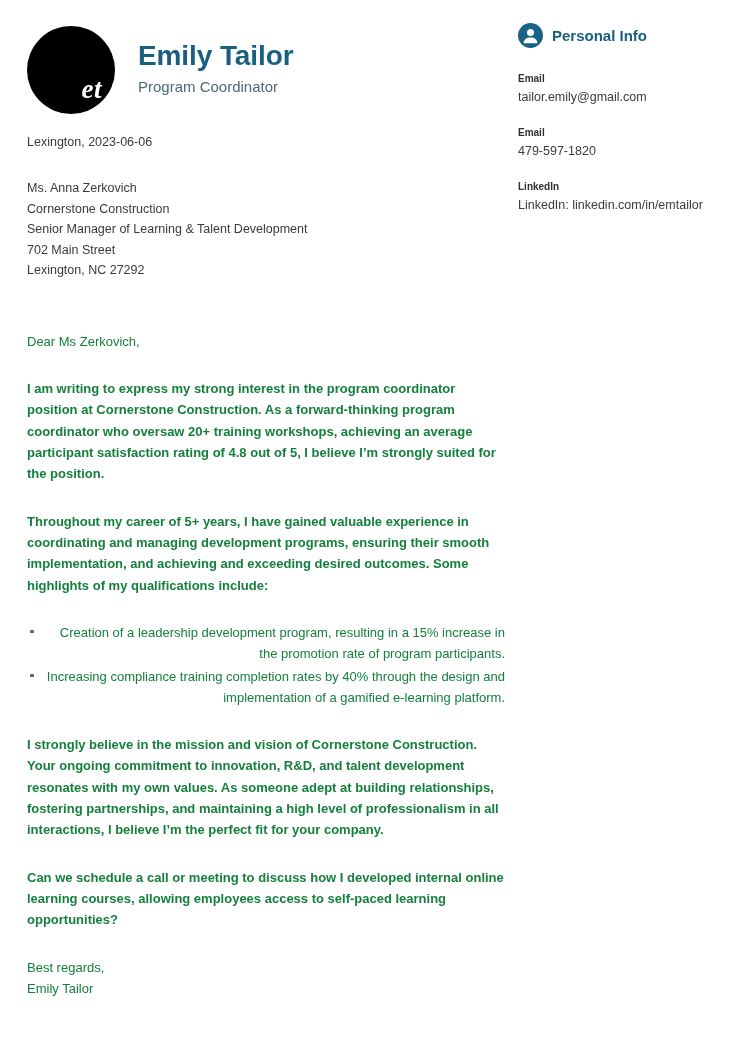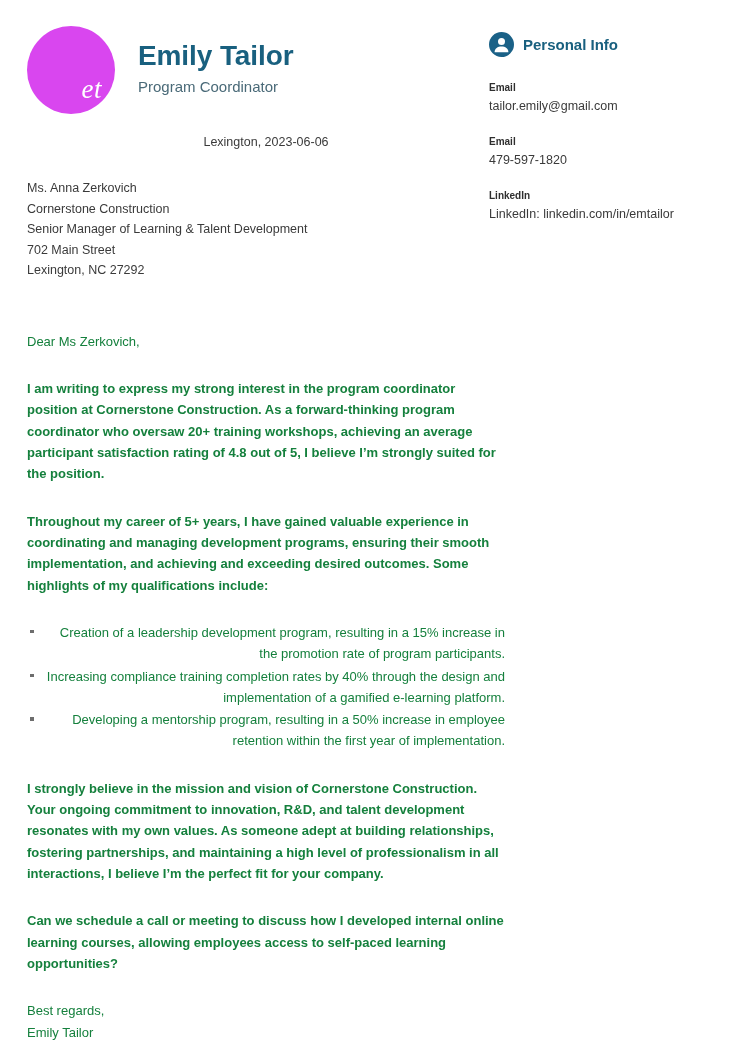--- a/index.html
+++ b/index.html
@@ -36,23 +36,24 @@
     display: flex;
     align-items: center;
     padding-top: 26px;
     margin-bottom: 18px;
   }
 
   .avatar {
     width: 88px;
     height: 88px;
     border-radius: 50%;
-    background: #d946ef;
+    background: #000000;
     position: relative;
     flex: 0 0 auto;
+    font-weight: bold;
   }
   .avatar-monogram {
     position: absolute;
     right: 13px;
     bottom: 11px;
     color: #ffffff;
     font-family: "Liberation Serif", serif;
     font-style: italic;
     font-size: 27px;
     line-height: 1;
@@ -78,21 +79,20 @@
     line-height: 1.2;
     margin: 0;
   }
 
   
   .letter-date {
     font-size: 12.5px;
     color: #3a3a3a;
     line-height: 1.62;
     margin-bottom: 26px;
-    text-align: center;
   }
   .recipient {
     font-size: 12.5px;
     color: #3a3a3a;
     line-height: 1.64;
   }
   .recipient div { white-space: nowrap; }
 
   
   .letter-body {
@@ -125,24 +125,24 @@
     height: 3.5px;
     background: #6d6d6d;
   }
 
   .signoff { margin-top: 0; }
   .signoff div { line-height: 1.64; }
 
   
   .side-col {
     position: absolute;
-    left: 489px;
+    left: 518px;
     top: 0;
     width: 216px;
-    padding-top: 32px;
+    padding-top: 23px;
   }
 
   .side-heading {
     display: flex;
     align-items: center;
     margin-bottom: 24px;
   }
   .person-icon {
     width: 25px;
     height: 25px;
@@ -201,21 +201,20 @@
 
     <div class="letter-body">
       <div class="salutation">Dear Ms Zerkovich,</div>
 
       <p class="para">I am writing to express my strong interest in the program coordinator position at Cornerstone Construction. As a forward-thinking program coordinator who oversaw 20+ training workshops, achieving an average participant satisfaction rating of 4.8 out of 5, I believe I’m strongly suited for the position.</p>
       <p class="para">Throughout my career of 5+ years, I have gained valuable experience in coordinating and managing development programs, ensuring their smooth implementation, and achieving and exceeding desired outcomes. Some highlights of my qualifications include:</p>
 
       <ul class="highlights">
         <li>Creation of a leadership development program, resulting in a 15% increase in the promotion rate of program participants.</li>
         <li>Increasing compliance training completion rates by 40% through the design and implementation of a gamified e-learning platform.</li>
-        <li>Developing a mentorship program, resulting in a 50% increase in employee retention within the first year of implementation.</li>
       </ul>
 
       <p class="para">I strongly believe in the mission and vision of Cornerstone Construction. Your ongoing commitment to innovation, R&amp;D, and talent development resonates with my own values. As someone adept at building relationships, fostering partnerships, and maintaining a high level of professionalism in all interactions, I believe I’m the perfect fit for your company.</p>
       <p class="para">Can we schedule a call or meeting to discuss how I developed internal online learning courses, allowing employees access to self-paced learning opportunities?</p>
 
       <div class="signoff">
         <div>Best regards,</div>
         <div>Emily Tailor</div>
       </div>
     </div>

